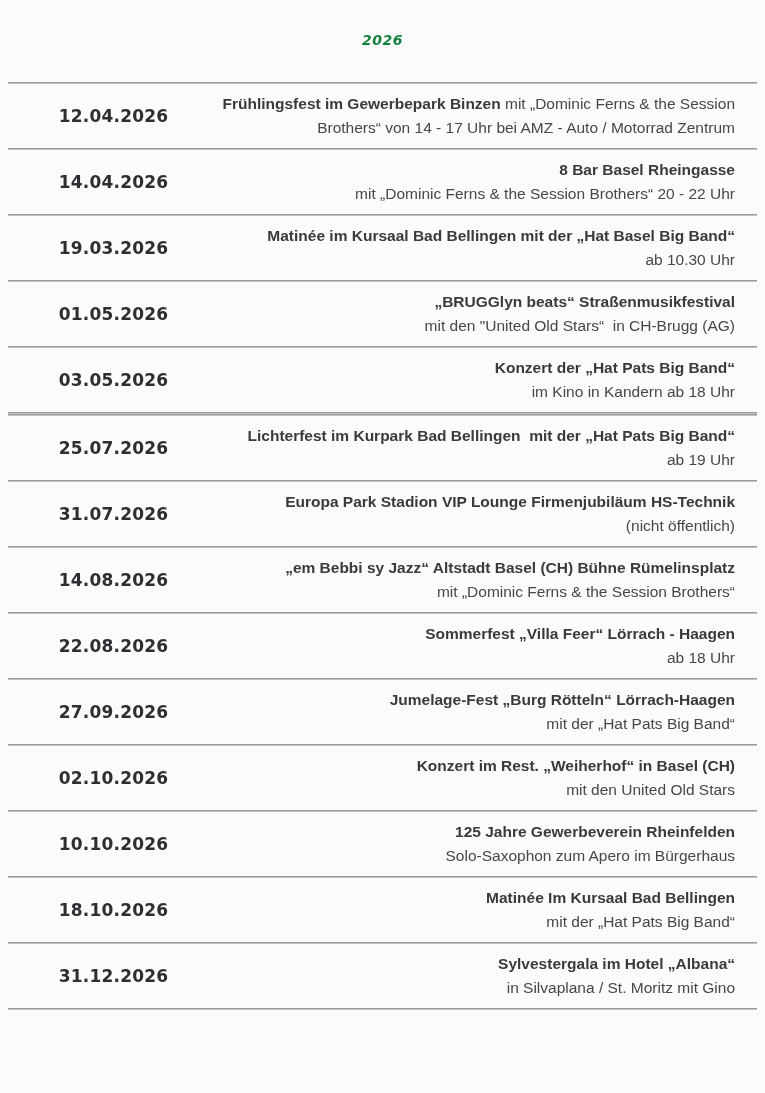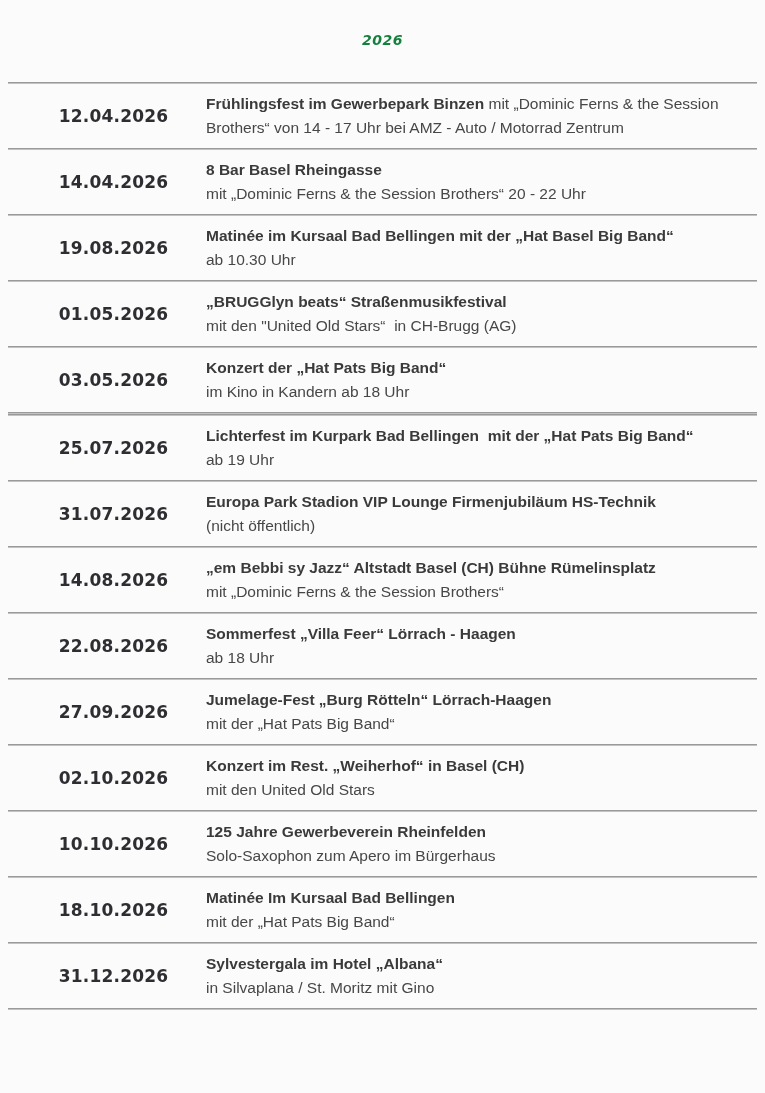--- a/index.html
+++ b/index.html
@@ -54,20 +54,21 @@
     text-align: center;
     margin-left: 13px;
   }
   .event-cell {
     flex: 1 1 auto;
     padding: 8px 22px 8px 0;
     box-sizing: border-box;
     display: flex;
     flex-direction: column;
     justify-content: center;
+    text-align: right;
   }
   .event-text, .event-line2 {
     margin: 0;
     font-size: 15.5px;
     line-height: 24px;
     color: #474747;
     white-space: pre-wrap;
   }
   .event-text strong {
     color: #3a3a3a;
@@ -97,21 +98,21 @@
     <div class="event-row">
       <div class="date-cell">14.04.2026</div>
       <div class="event-cell">
         <p class="event-text"><strong>8 Bar Basel Rheingasse</strong><span></span></p>
         <p class="event-line2">mit „Dominic Ferns &amp; the Session Brothers“ 20 - 22 Uhr</p>
       </div>
     </div>
 
     <div class="divider"></div>
     <div class="event-row">
-      <div class="date-cell">19.08.2026</div>
+      <div class="date-cell">19.03.2026</div>
       <div class="event-cell">
         <p class="event-text"><strong>Matinée im Kursaal Bad Bellingen mit der „Hat Basel Big Band“</strong><span></span></p>
         <p class="event-line2">ab 10.30 Uhr</p>
       </div>
     </div>
 
     <div class="divider"></div>
     <div class="event-row">
       <div class="date-cell">01.05.2026</div>
       <div class="event-cell">

